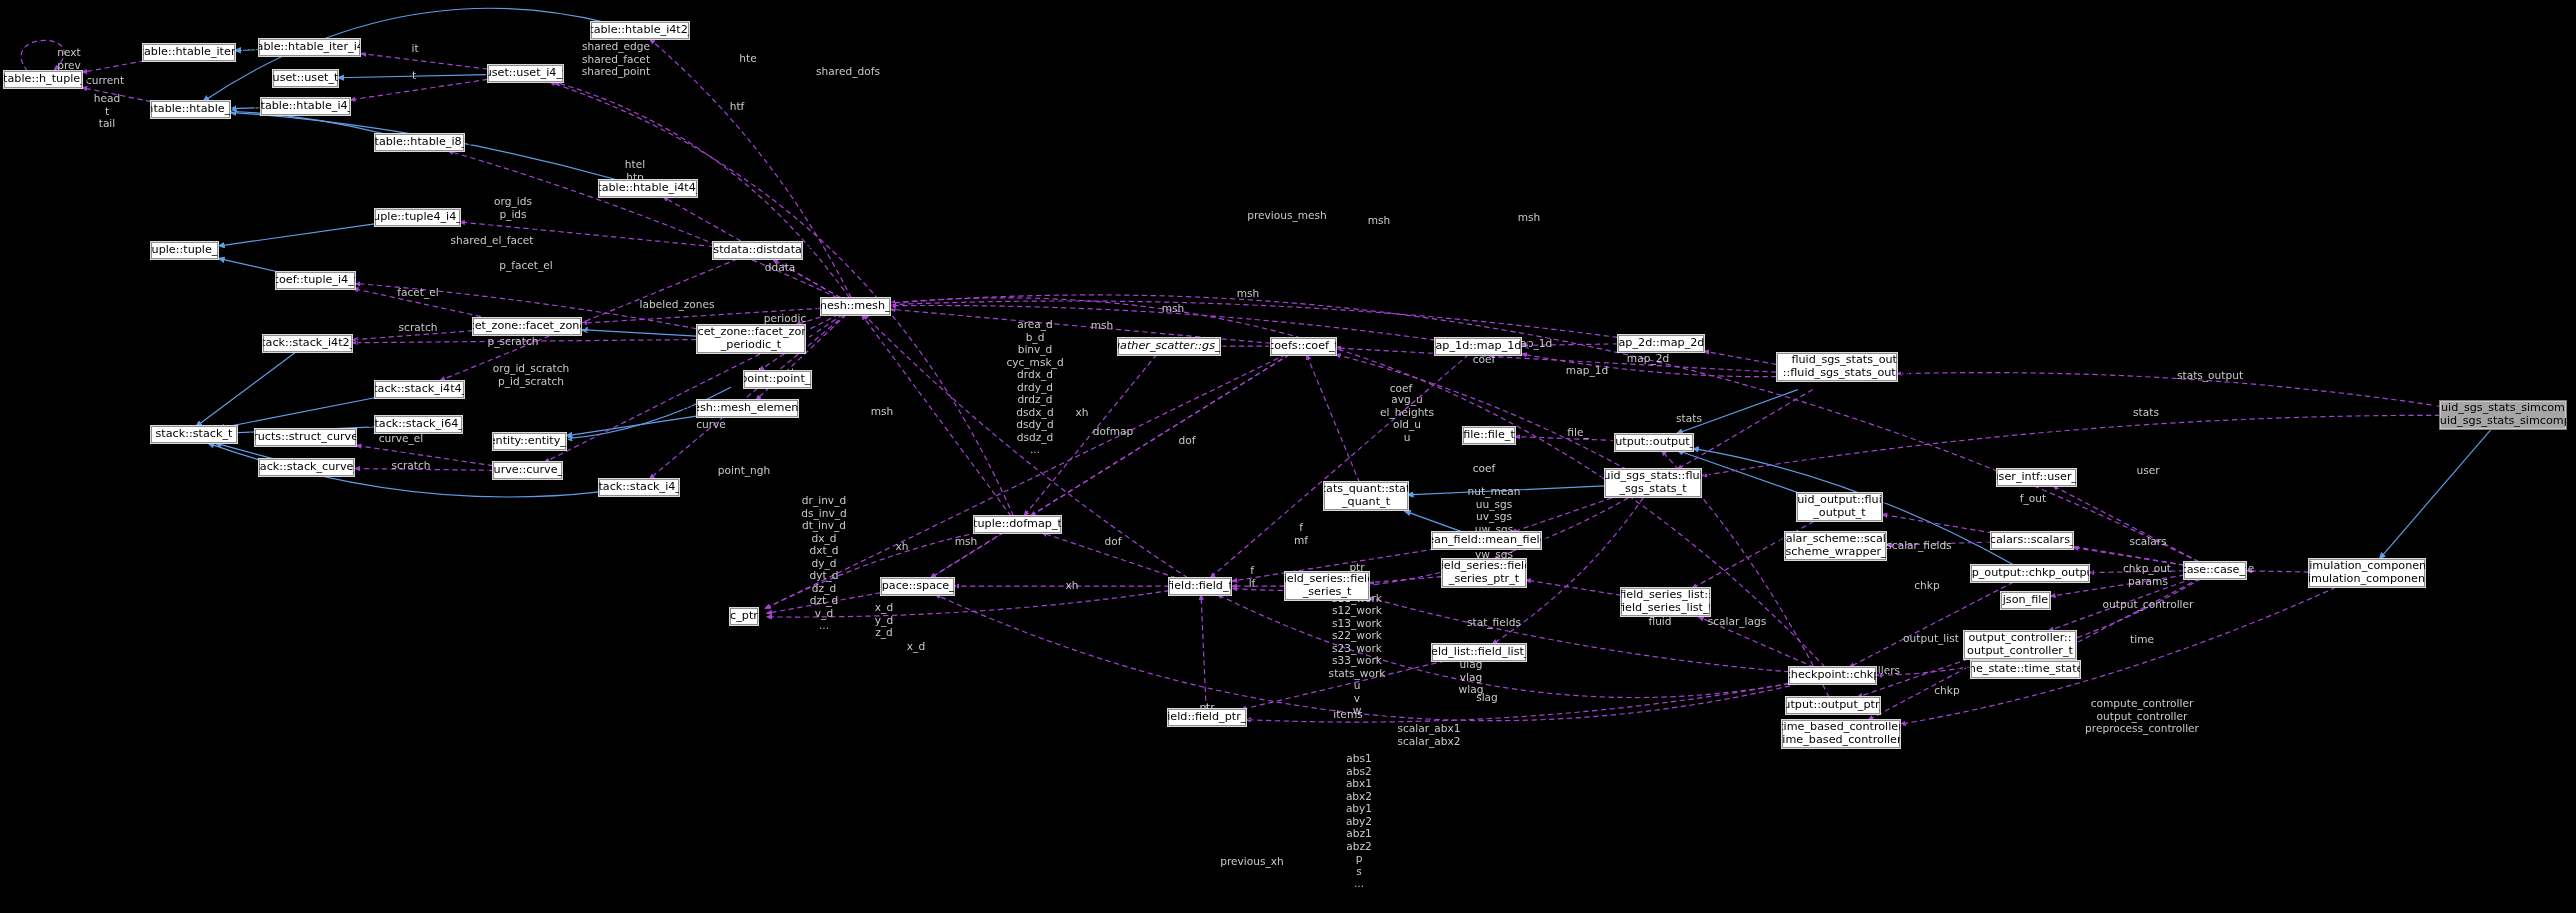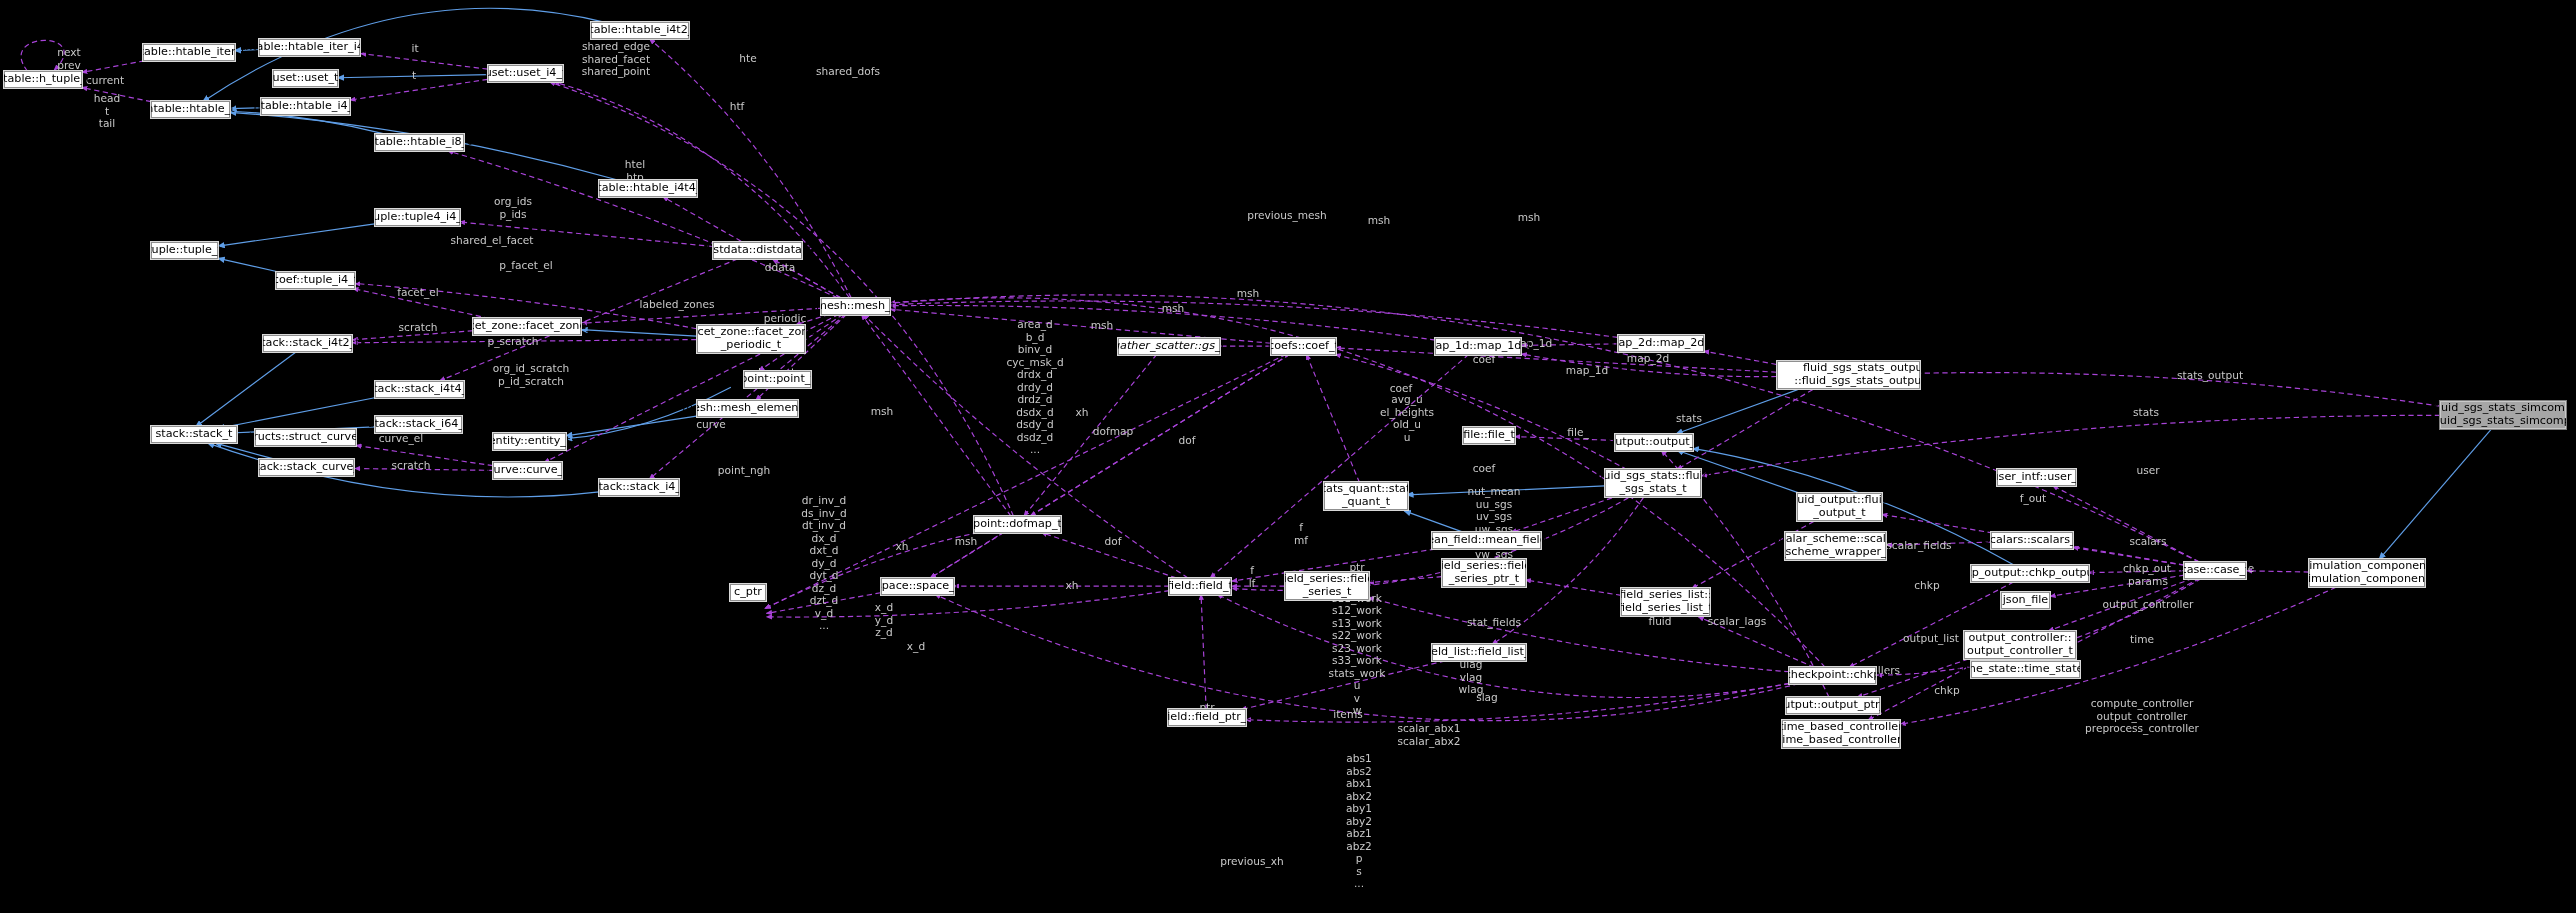--- a/index.html
+++ b/index.html
@@ -169,21 +169,21 @@
     <div class="node" style="left: 255px; top: 429px; width: 101px; min-height: 16.5px;">structs::struct_curve_t</div>
     <div class="node" style="left: 493px; top: 433px; width: 73px; min-height: 16.5px;">entity::entity_t</div>
     <div class="node" style="left: 259px; top: 459px; width: 95px; min-height: 16.5px;">stack::stack_curve_t</div>
     <div class="node" style="left: 493px; top: 462px; width: 69px; min-height: 16.5px;">curve::curve_t</div>
     <div class="node" style="left: 599px; top: 479px; width: 80px; min-height: 16.5px;">stack::stack_i4_t</div>
     <div class="node" style="left: 821px; top: 298px; width: 69px; min-height: 16.5px;">mesh::mesh_t</div>
     <div class="node" style="left: 1118px; top: 338px; width: 102px; min-height: 16.5px; font-style: italic;">gather_scatter::gs_t</div>
     <div class="node" style="left: 1271px; top: 338px; width: 65px; min-height: 16.5px;">coefs::coef_t</div>
     <div class="node" style="left: 1435px; top: 338px; width: 86px; min-height: 16.5px;">map_1d::map_1d_t</div>
     <div class="node" style="left: 1618px; top: 335px; width: 86px; min-height: 16.5px;">map_2d::map_2d_t</div>
-    <div class="node" style="left: 1777px; top: 361px; width: 143px; min-height: 28px; padding-left: 33px;">fluid_sgs_stats_output
+    <div class="node" style="left: 1777px; top: 353px; width: 120px; min-height: 28px; padding-left: 33px;">fluid_sgs_stats_output
 ::fluid_sgs_stats_output_t</div>
     <div class="node" style="left: 1463px; top: 427px; width: 52px; min-height: 16.5px;">file::file_t</div>
     <div class="node" style="left: 1615px; top: 434px; width: 78px; min-height: 16.5px;">output::output_t</div>
     <div class="node" style="left: 1324px; top: 482px; width: 84px; min-height: 28px;">stats_quant::stats
 _quant_t</div>
     <div class="node" style="left: 1605px; top: 469px; width: 96px; min-height: 28px;">fluid_sgs_stats::fluid
 _sgs_stats_t</div>
     <div class="node" style="left: 1432px; top: 532px; width: 109px; min-height: 16.5px;">mean_field::mean_field_t</div>
     <div class="node" style="left: 1797px; top: 493px; width: 85px; min-height: 28px;">fluid_output::fluid
 _output_t</div>
@@ -207,22 +207,22 @@
 field_series_list_t</div>
     <div class="node" style="left: 1964px; top: 631px; width: 112px; min-height: 28px;">output_controller::
 output_controller_t</div>
     <div class="node" style="left: 1971px; top: 661px; width: 109px; min-height: 16.5px;">time_state::time_state_t</div>
     <div class="node" style="left: 1789px; top: 667px; width: 87px; min-height: 16.5px; padding-left: 10px;">checkpoint::chkp_t</div>
     <div class="node" style="left: 1786px; top: 697px; width: 94px; min-height: 16.5px;">output::output_ptr_t</div>
     <div class="node" style="left: 1782px; top: 720px; width: 118px; min-height: 28px;">time_based_controller
 ::time_based_controller_t</div>
     <div class="node" style="left: 1169px; top: 578px; width: 62px; min-height: 16.5px;">field::field_t</div>
     <div class="node" style="left: 881px; top: 578px; width: 73px; min-height: 16.5px;">space::space_t</div>
-    <div class="node" style="left: 974px; top: 516px; width: 87px; min-height: 16.5px;">point::dofmap_t</div>
-    <div class="node" style="left: 730px; top: 584px; width: 36px; min-height: 16.5px;">c_ptr</div>
+    <div class="node" style="left: 974px; top: 516px; width: 87px; min-height: 16.5px;">tuple::dofmap_t</div>
+    <div class="node" style="left: 730px; top: 608px; width: 28px; min-height: 16.5px;">c_ptr</div>
     <div class="node" style="left: 1168px; top: 709px; width: 78px; min-height: 16.5px;">field::field_ptr_t</div>
     <div class="elabel" style="left: 69px; top: 46px; color: rgb(201, 201, 201);">next
 prev</div>
     <div class="elabel" style="left: 105px; top: 74px; color: rgb(201, 201, 201);">current</div>
     <div class="elabel" style="left: 107px; top: 92px; color: rgb(201, 201, 201);">head
 t
 tail</div>
     <div class="elabel" style="left: 415px; top: 42px; color: rgb(201, 201, 201);">it</div>
     <div class="elabel" style="left: 414px; top: 69px; color: rgb(201, 201, 201);">t</div>
     <div class="elabel" style="left: 616px; top: 40px; color: rgb(201, 201, 201);">shared_edge

